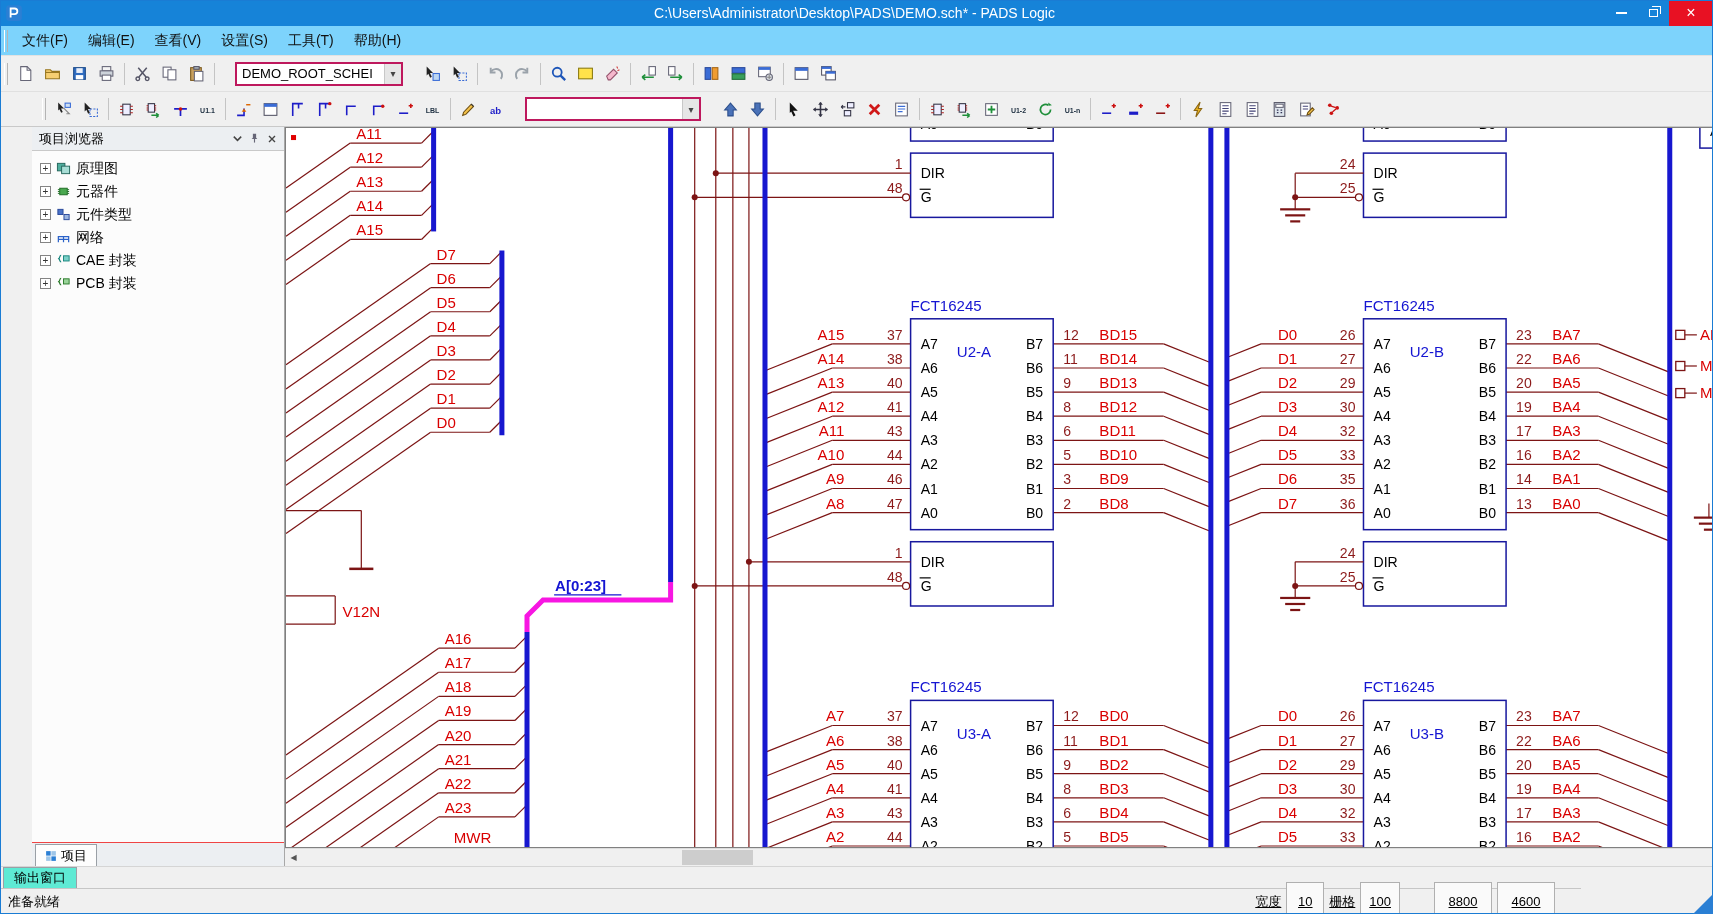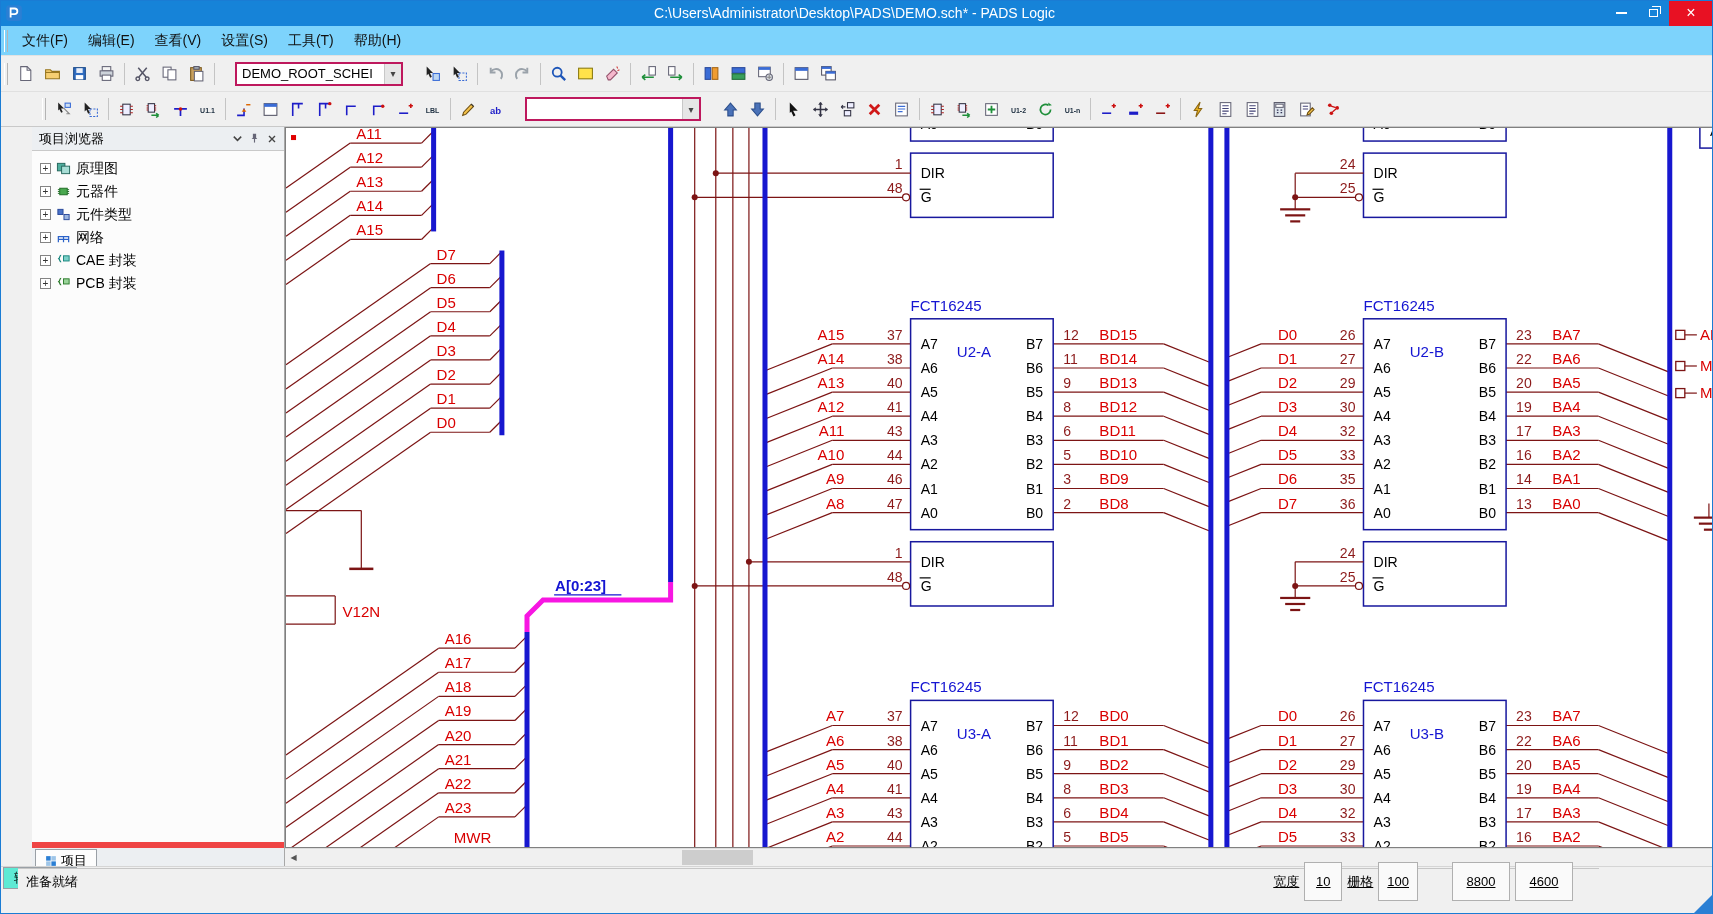--- a/index.html
+++ b/index.html
@@ -36,21 +36,21 @@
 
   
   .workspace { position:absolute; top:127px; left:0; width:1713px; height:739px; display:flex; background:#f0f0f0;margin-left:32px; }
   .panel { width:253px; background:#f4f4f4; border-right:1px solid #a8a8a8; display:flex; flex-direction:column; }
   .panel-header { height:24px; display:flex; align-items:center; background:#eceff2; border-bottom:1px solid #c9c9c9; font-size:13px; padding:0 4px 0 7px; }
   .panel-header .ph-title { flex:1; }
   .ph-ico { width:17px; height:17px; display:flex; align-items:center; justify-content:center; }
   .tree { flex:1; background:#fcfcfc; padding:6px 4px; overflow:hidden; }
   .tree-row { display:flex; align-items:center; height:23px; font-size:14px; gap:5px; padding-left:4px; }
   .expander { width:11px; height:11px; border:1px solid #848484; background:#fff; font-size:10px; line-height:9px; text-align:center; color:#333; }
-  .tab-row { height:24px; border-top:6px solid #ef4444; background:#eceff2; display:flex; align-items:flex-start; padding:1px 0 0 3px; }
+  .tab-row { height:24px; border-top:1px solid #ef4444; background:#eceff2; display:flex; align-items:flex-start; padding:1px 0 0 3px; }
   .panel-tab { display:flex; align-items:center; gap:4px; border:1px solid #9aa0a6; border-top-color:#7d8census3; background:#fdfdfd; font-size:13px; padding:2px 9px; }
 
   .canvas-col { flex:1; display:flex; flex-direction:column; min-width:0; }
   .canvas-row { flex:1; display:flex; min-height:0; }
   .canvas { flex:1; background:#fff; border:1px solid #808080; border-right:none; position:relative; overflow:hidden; }
   .canvas svg { width:100%; height:100%; display:block; }
 
   
   .vscroll { width:17px; background:#f0f0f0; display:flex; flex-direction:column; border-left:1px solid #dcdcdc; }
   .hscroll-row { height:18px; display:flex; }
@@ -59,21 +59,21 @@
   .vscroll .sb-btn { width:100%; height:17px; }
   .h-track { flex:1; position:relative; }
   .h-thumb { position:absolute; top:1px; bottom:1px; left:27%; width:5%; background:#cdcdcd; }
   .v-track { flex:1; position:relative; }
   .v-thumb { position:absolute; left:1px; right:1px; top:4px; height:48px; background:#cdcdcd; }
   .sb-corner { width:17px; background:#f0f0f0; }
 
   
   .output-row { position:absolute; top:866px; left:0; width:1713px; height:22px; background:#f0f0f0; display:flex; align-items:center; padding-left:3px; border-top:1px solid #d5d5d5; }
   .output-tab { border:1px solid #9aa0a6; background:#5eead4; font-size:13px; padding:1px 10px; }
-  .statusbar { position:absolute; top:868px; left:0; width:1581px; height:26px; background:#f0f0f0; border-top:1px solid #c6c6c6; display:flex; align-items:center; font-size:13px; padding:0 26px 0 8px;margin-left:18px; }
+  .statusbar { position:absolute; top:888px; left:0; width:1581px; height:26px; background:#f0f0f0; border-top:1px solid #c6c6c6; display:flex; align-items:center; font-size:13px; padding:0 26px 0 8px; }
   .status-right { margin-left:auto; display:flex; align-items:center; gap:5px;text-decoration:underline; }
   .sfield { border:1px solid #b0b0b0; background:#fafafa; padding:11px 8px; min-width:38px; text-align:center; }
   .sfield.wide { min-width:58px; }
   .gap { width:24px; }
   .corner-tri { position:absolute; right:0; bottom:0; width:0; height:0; border-left:20px solid transparent; border-bottom:20px solid #2a7fd4; z-index:100; }
 </style>
 </head>
 <body>
 
 <div class="frame"></div>

